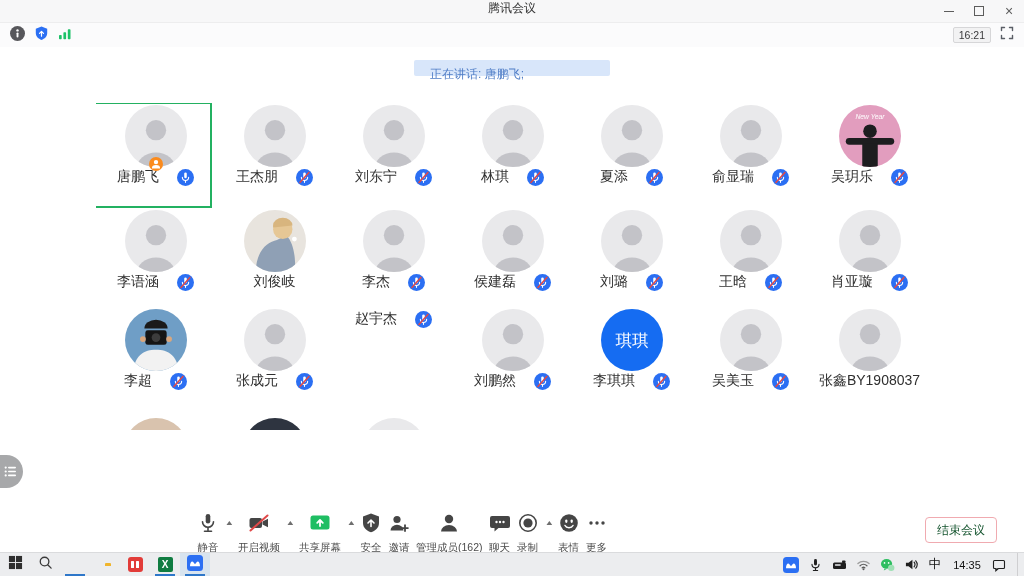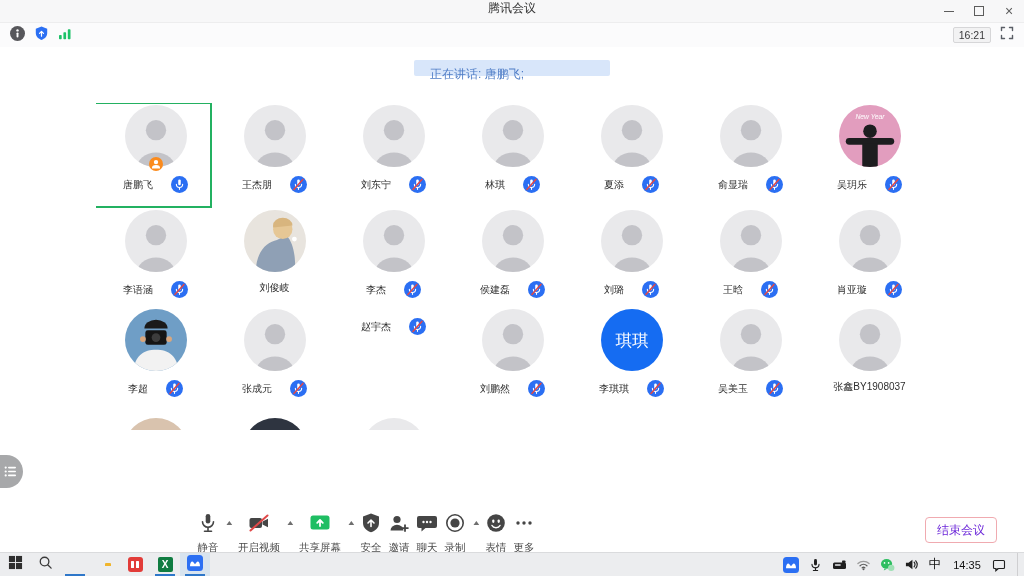--- a/index.html
+++ b/index.html
@@ -31,36 +31,36 @@
           font-size:12px;color:#4f7dc6;white-space:nowrap}
 
   
   .grid{position:absolute;left:96px;top:103px;width:833px;height:327px;display:grid;
         grid-template-columns:repeat(7,119px);grid-template-rows:105px 99px 109px 60px;overflow:hidden}
   .cell{display:flex;flex-direction:column;align-items:center;padding-top:2px;position:relative}
   .cell.active::after{content:"";position:absolute;left:-3px;right:3px;top:-1px;height:102px;
                       border:2px solid #23b161;pointer-events:none}
   .avatar-wrap{position:relative;width:62px;height:62px}
   .host-badge{position:absolute;left:50%;bottom:-4px;transform:translateX(-50%);line-height:0}
-  .name-row{display:flex;align-items:center;gap:18px;margin-top:9px;font-size:10px;color:#2f2f2f;white-space:nowrap}
+  .name-row{display:flex;align-items:center;gap:18px;margin-top:1px;font-size:14px;color:#2f2f2f;white-space:nowrap}
   .mic{width:17px;height:17px;line-height:0}
   .partial-avatar{width:62px;height:62px;border-radius:50%}
 
   
   .member-pill{position:absolute;left:0;top:455px;width:23px;height:33px;background:#a7a8aa;
                border-radius:0 17px 17px 0;display:flex;align-items:center;justify-content:center;padding-right:3px;box-sizing:border-box}
 
   
   .toolbar{position:absolute;left:197px;top:512px;display:flex;align-items:flex-start;gap:6px}
   .tb-item{position:relative;display:flex;flex-direction:column;align-items:center;gap:3px;cursor:default}
   .tb-item.has-arrow{margin-right:13px}
   .tb-label{font-size:10.5px;white-space:nowrap;color:#4c4c4c}
   .tb-arrow{position:absolute;right:-14px;top:7px;font-size:7px;color:#6f6f6f;transform:scaleX(1.4)}
   .end-btn{position:absolute;right:27px;top:517px;width:72px;height:26px;border:1px solid #f0aab0;
-           border-radius:4px;color:#6d28d9;font-size:12px;background:#fffefe;
+           border-radius:4px;color:#14532d;font-size:12px;background:#fffefe;
            display:flex;align-items:center;justify-content:center;box-sizing:border-box}
 
   
   .taskbar{position:absolute;bottom:0;left:0;right:0;height:24px;background:#ecedef;
            border-top:1px solid #dadbdd;box-sizing:border-box;display:flex;align-items:stretch}
   .tb-apps{display:flex}
   .tb-app{width:30px;display:flex;align-items:center;justify-content:center;position:relative}
   .tb-app.open::after{content:"";position:absolute;bottom:0;left:5px;right:5px;height:2px;background:#2e77c9}
   .tb-app.active{background:#d8e4ef}
   .tray{margin-left:auto;display:flex;align-items:center}
@@ -682,20 +682,27 @@
       <span><svg width="22" height="22" viewBox="0 0 22 22">
           <circle cx="9" cy="7.5" r="3.6" fill="#454545"></circle>
           <path d="M2.5 18.5 a6.5 5.8 0 0 1 13 0 z" fill="#454545"></path>
           <line x1="17" y1="13.2" x2="17" y2="19" stroke="#454545" stroke-width="1.8" stroke-linecap="round"></line>
           <line x1="14.1" y1="16.1" x2="19.9" y2="16.1" stroke="#454545" stroke-width="1.8" stroke-linecap="round"></line>
         </svg></span>
       <span class="tb-label">邀请</span>
     </div>
     <div class="tb-item">
       <span><svg width="22" height="22" viewBox="0 0 22 22">
+          <circle cx="11" cy="7" r="4.2" fill="#454545"></circle>
+          <path d="M3 19.5 a8 6.5 0 0 1 16 0 z" fill="#454545"></path>
+        </svg></span>
+      <span class="tb-label">管理成员(162)</span>
+    </div>
+    <div class="tb-item">
+      <span><svg width="22" height="22" viewBox="0 0 22 22">
           <path d="M3 4 h16 a2 2 0 0 1 2 2 v8 a2 2 0 0 1 -2 2 h-9.5 l-4 3.6 v-3.6 H3 a2 2 0 0 1 -2 -2 V6 a2 2 0 0 1 2 -2 z" fill="#454545"></path>
           <g fill="#fff">
             <circle cx="7.5" cy="10" r="1.2"></circle>
             <circle cx="11" cy="10" r="1.2"></circle>
             <circle cx="14.5" cy="10" r="1.2"></circle>
           </g>
         </svg></span>
       <span class="tb-label">聊天</span>
     </div>
     <div class="tb-item has-arrow">

